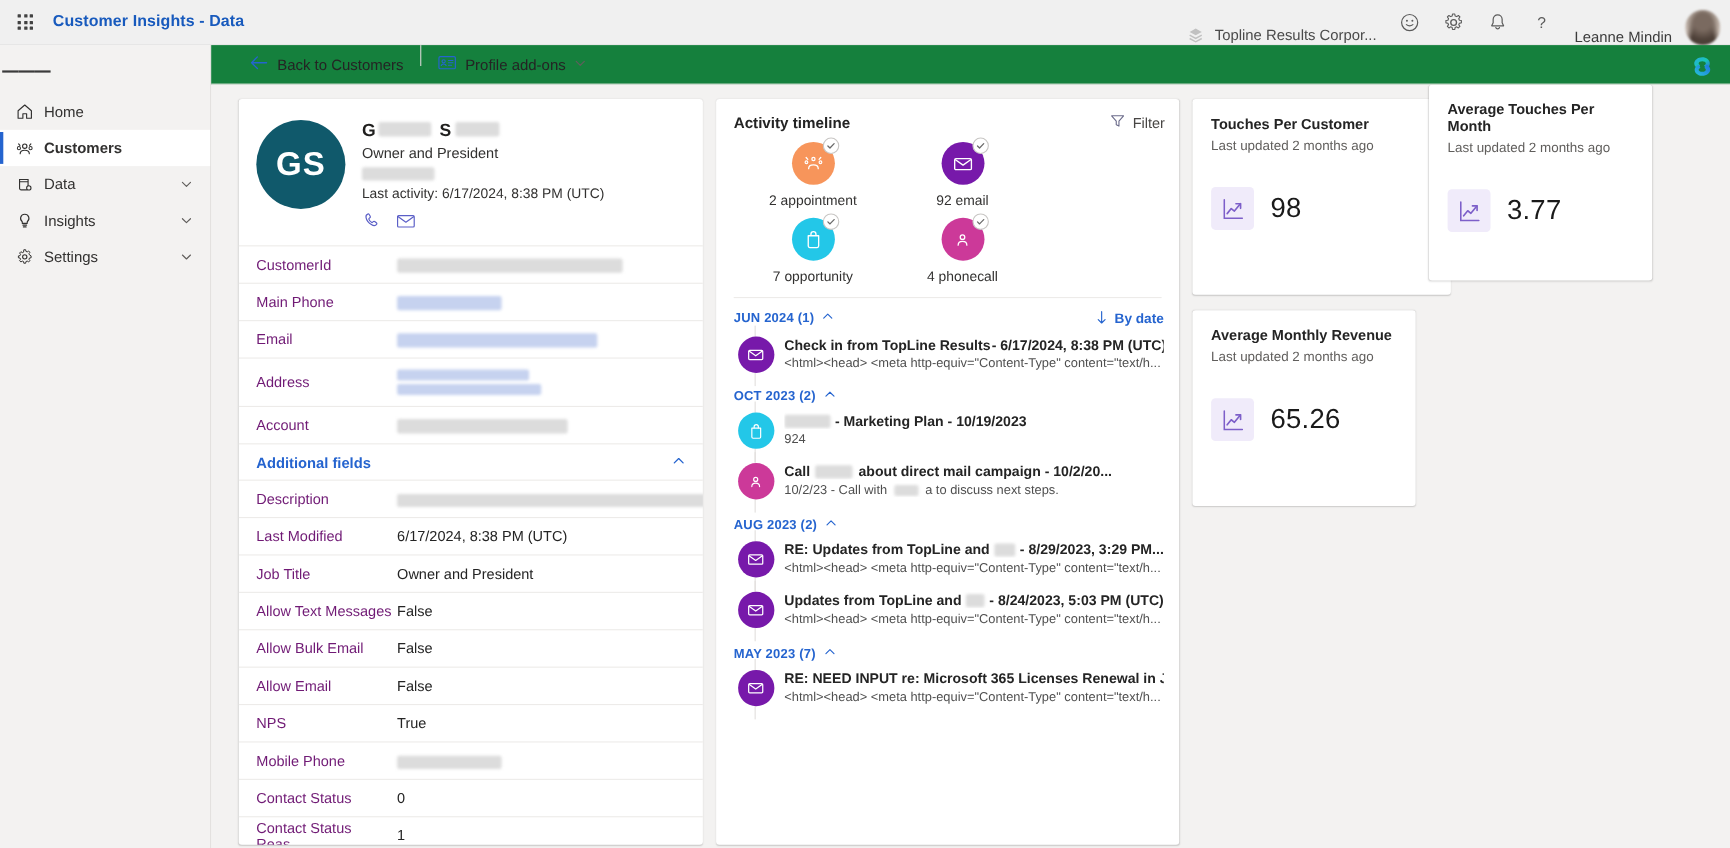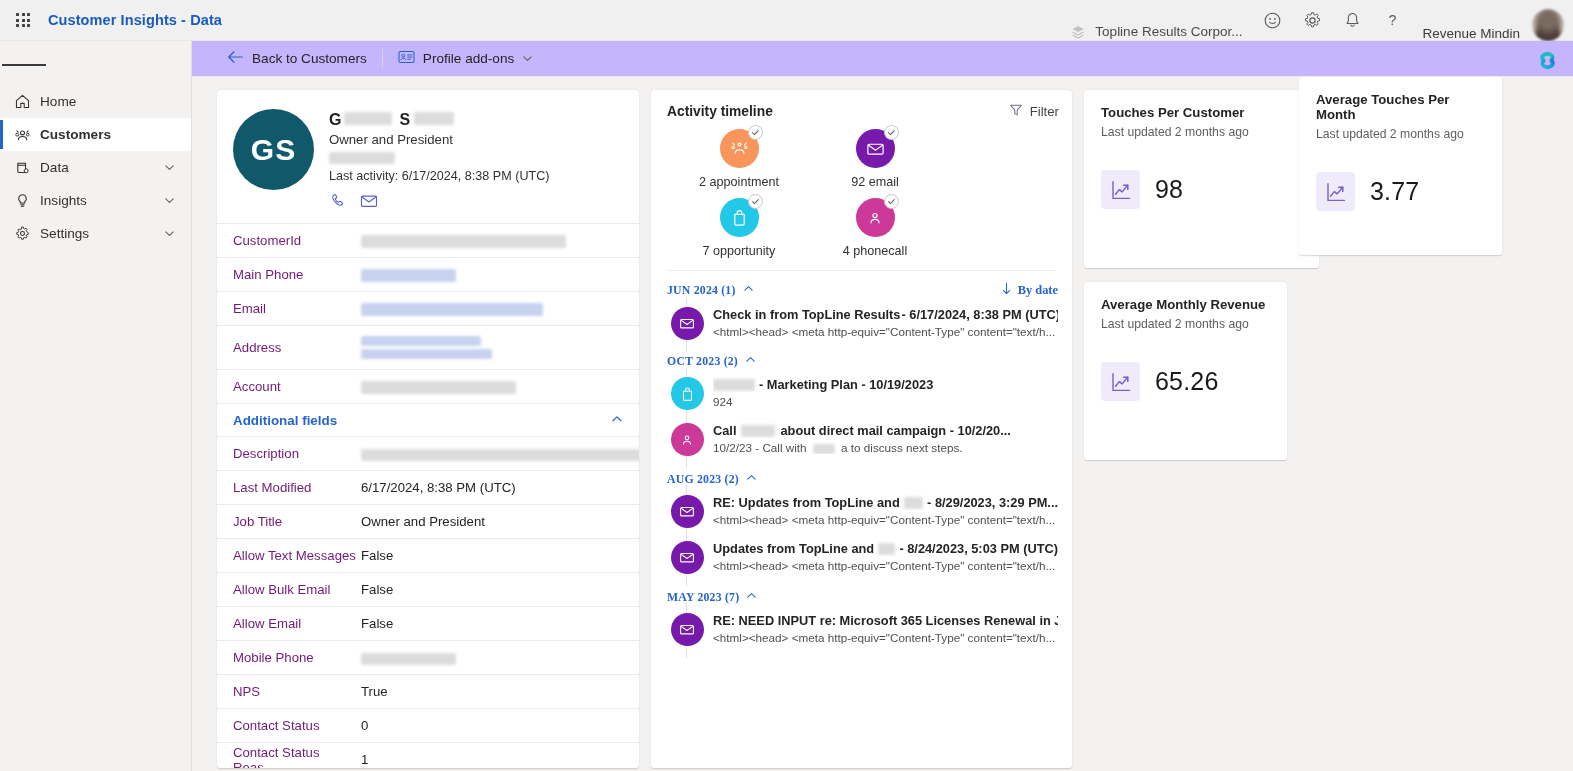--- a/index.html
+++ b/index.html
@@ -75,21 +75,21 @@
   .nav-item.active::before {
     content: ""; position: absolute; left: 0; top: 2px; bottom: 2px; width: 3px; background: #2564cf;
   }
   .nav-ico { width: 26px; display: flex; align-items: center; color: #323130; flex: 0 0 26px; }
   .nav-label { flex: 1; }
   .nav-chev { margin-right: 16px; color: #605e5c; display: flex; align-items: center; }
 
   
   .cmdbar {
     position: absolute; top: 41px; left: 192px; width: 1381px; height: 36px;
-    background: #c4b5fd; display: flex; align-items: center; padding-left: 25px;
+    background: #15803d; display: flex; align-items: flex-start; padding-left: 25px;
     border-bottom: 1px solid #edebe9;
   }
   .cmd-btn { display: flex; align-items: center; gap: 8px; height: 36px; padding: 0 10px; cursor: pointer; }
   .cmd-label { font-size: 13.6px; color: #242424; white-space: nowrap; }
   .cmd-sep { width: 1px; height: 19px; background: #d8d6d4; margin: 0 5px; }
 
   
   .canvas {
     position: absolute; top: 77px; left: 192px; width: 1381px; height: 694px;
     background: #f3f2f1; overflow: hidden;
@@ -150,21 +150,21 @@
   .bubble { width: 136px; display: flex; flex-direction: column; align-items: center; margin-bottom: 9px; cursor: pointer; }
   .bub-circ { width: 39px; height: 39px; border-radius: 50%; position: relative; display: flex; align-items: center; justify-content: center; color: #fff; }
   .bub-check {
     position: absolute; right: -4px; top: -4px; width: 15px; height: 15px; border-radius: 50%;
     background: #fff; border: 1px solid #c8c6c4; display: flex; align-items: center; justify-content: center;
   }
   .bub-label { font-size: 12.6px; color: #323130; margin-top: 7px; white-space: nowrap; }
 
   .tl-divider { height: 1px; background: #edebe9; margin: 3px 16px 0 16px; }
 
-  .tl-sortrow { display: flex; align-items: center; justify-content: space-between; padding: 11px 14px 0 16px; font-family: Liberation Serif, serif; }
+  .tl-sortrow { display: flex; align-items: flex-start; justify-content: space-between; padding: 11px 14px 0 16px; }
   .tl-group { display: flex; align-items: center; gap: 7px; color: #2564cf; font-size: 11.8px; font-weight: 600; cursor: pointer; letter-spacing: .2px; }
   .tl-sort { display: flex; align-items: center; gap: 6px; color: #2564cf; font-size: 12.4px; font-weight: 600; cursor: pointer; }
 
   .tl-entry { display: flex; padding: 8px 14px 0 16px; position: relative; cursor: pointer; }
   .tl-rail { width: 40px; flex: 0 0 40px; display: flex; justify-content: center; position: relative; }
   .tl-rail::before { content: ""; position: absolute; left: 19px; top: -10px; bottom: -12px; width: 1.4px; background: #e1dfdd; }
   .tl-ico { width: 33px; height: 33px; border-radius: 50%; display: flex; align-items: center; justify-content: center; color: #fff; position: relative; z-index: 1; }
   .tl-body { flex: 1; padding-left: 6px; min-width: 0; }
   .tl-subject { font-size: 12.8px; font-weight: 700; color: #242424; white-space: nowrap; overflow: hidden; display: flex; align-items: center; gap: 1px; }
   .tl-snippet { font-size: 11.7px; color: #4f4f4f; margin-top: 3px; white-space: nowrap; overflow: hidden; }
@@ -237,21 +237,21 @@
         <svg width="19" height="19" viewBox="0 0 20 20">
             <path d="M10 2.6a4.3 4.3 0 00-4.3 4.3v3.3L4.3 13.1h11.4l-1.4-2.9V6.9A4.3 4.3 0 0010 2.6z" fill="none" stroke="#5b5b5b" stroke-width="1.15" stroke-linejoin="round"></path>
             <path d="M8.2 14.7a1.85 1.85 0 003.6 0" fill="none" stroke="#5b5b5b" stroke-width="1.15" stroke-linecap="round"></path>
           </svg>
       </div>
       <div class="hicon">
         <svg width="19" height="19" viewBox="0 0 20 20">
             <text x="10" y="15.2" text-anchor="middle" font-family="Liberation Sans, sans-serif" font-size="15" fill="#5b5b5b">?</text>
           </svg>
       </div>
-      <div class="username">Revenue Mindin</div>
+      <div class="username">Leanne Mindin</div>
       <div class="avatar-top"></div>
     </div>
   </div>
 
   <div class="leftnav">
     <div class="hamburger">
       <span></span>
         <span></span>
         <span></span>
     </div>
@@ -440,26 +440,26 @@
         </div>
         <div class="frow">
           <span class="flabel">Allow Bulk Email</span>
           <span class="fvalue">False</span>
         </div>
         <div class="frow">
           <span class="flabel">Allow Email</span>
           <span class="fvalue">False</span>
         </div>
         <div class="frow">
+          <span class="flabel">NPS</span>
+          <span class="fvalue">True</span>
+        </div>
+        <div class="frow">
           <span class="flabel">Mobile Phone</span>
           <span class="fvalue"><span class="redact" style="width:95px;height:12px;"></span></span>
-        </div>
-        <div class="frow">
-          <span class="flabel">NPS</span>
-          <span class="fvalue">True</span>
         </div>
         <div class="frow">
           <span class="flabel">Contact Status</span>
           <span class="fvalue">0</span>
         </div>
         <div class="frow">
           <span class="flabel">Contact Status Reas...</span>
           <span class="fvalue">1</span>
         </div>
       </div>

